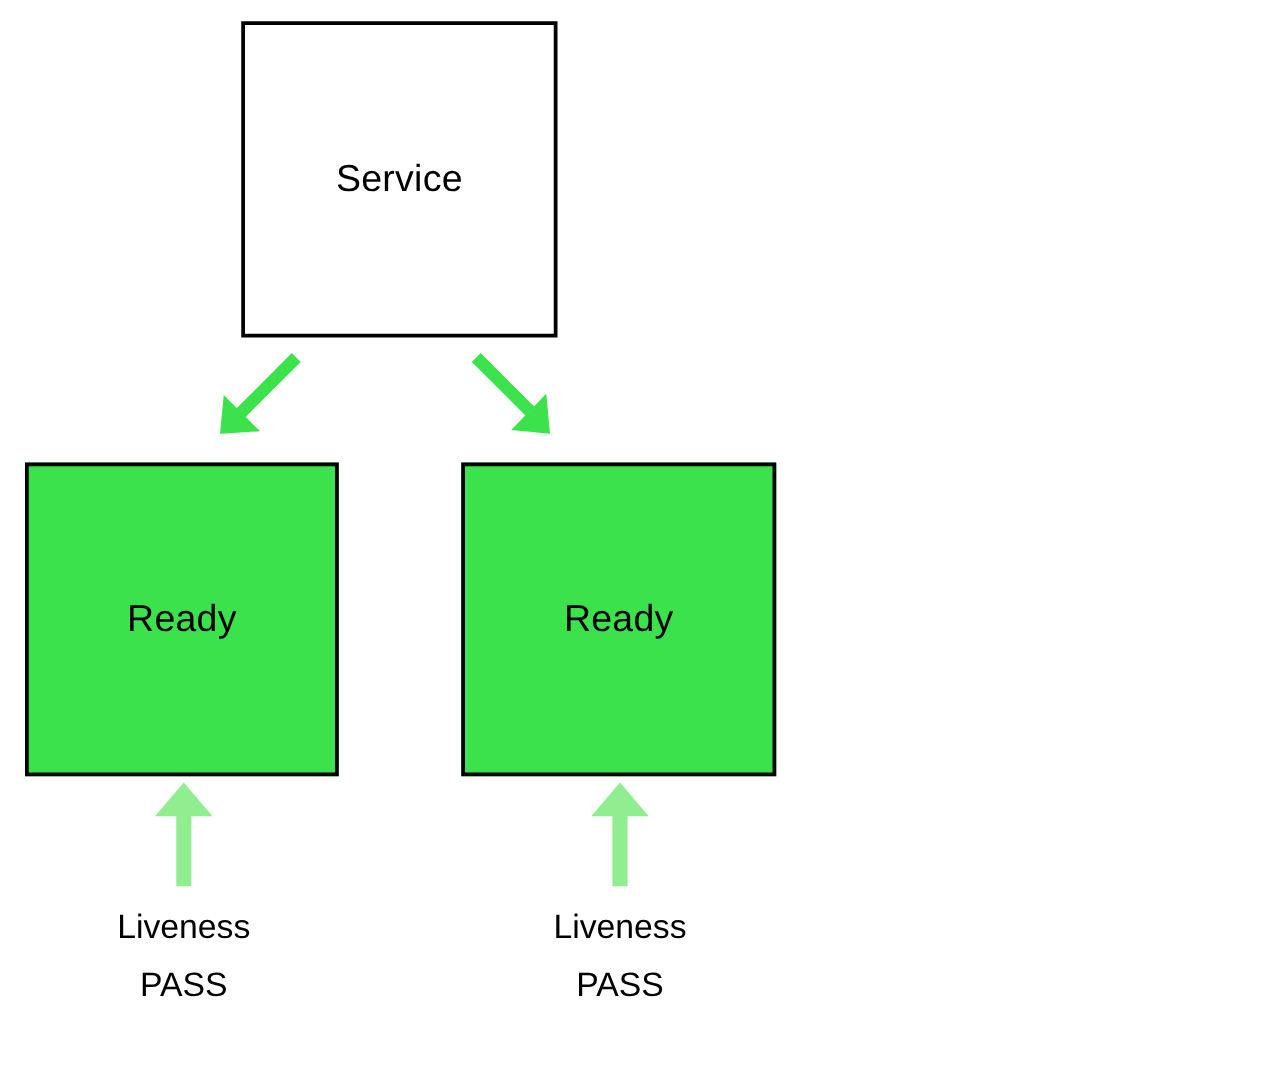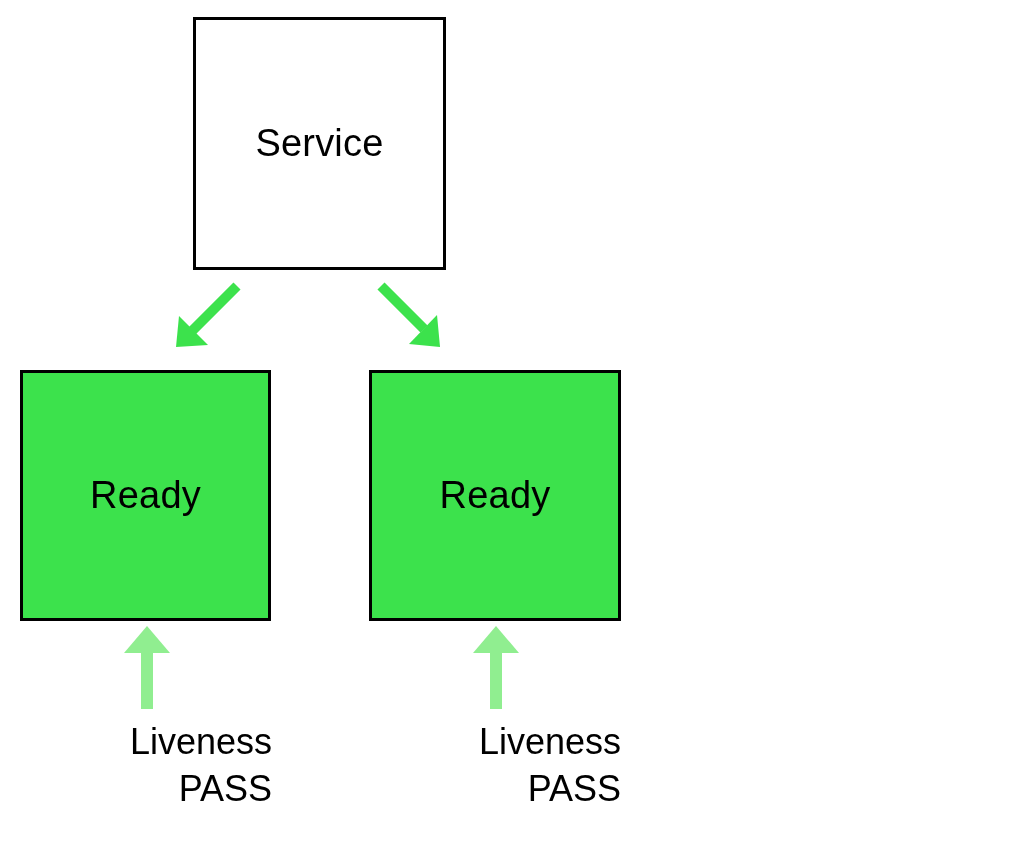--- a/index.html
+++ b/index.html
@@ -23,21 +23,21 @@
   
   .node {
     position: absolute;
     box-sizing: border-box;
     border: 3px solid #000000;
     display: flex;
     align-items: center;
     justify-content: center;
   }
   .node-label {
-    font-size: 38px;
+    font-size: 30px;
     line-height: 1.1;
     color: #000000;
     letter-spacing: 0.2px;
     white-space: nowrap;
   }
 
   #service-node {
     left: 193px;
     top: 17px;
     width: 253px;
@@ -65,22 +65,22 @@
     left: 0;
     top: 0;
     width: 1010px;
     height: 862px;
     pointer-events: none;
   }
 
   
   .probe-caption {
     position: absolute;
-    text-align: right;
-    font-size: 36px;
+    text-align: center;
+    font-size: 27px;
     line-height: 47px;
     color: #000000;
     white-space: nowrap;
   }
   #probe-caption-1 { left: 22px;  top: 718px; width: 250px; }
   #probe-caption-2 { left: 371px; top: 718px; width: 250px; }
 </style>
 </head>
 <body>
 

